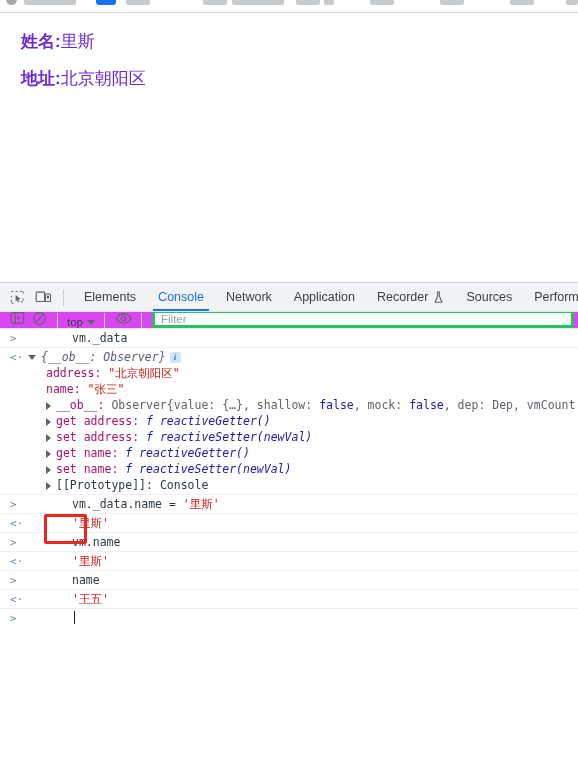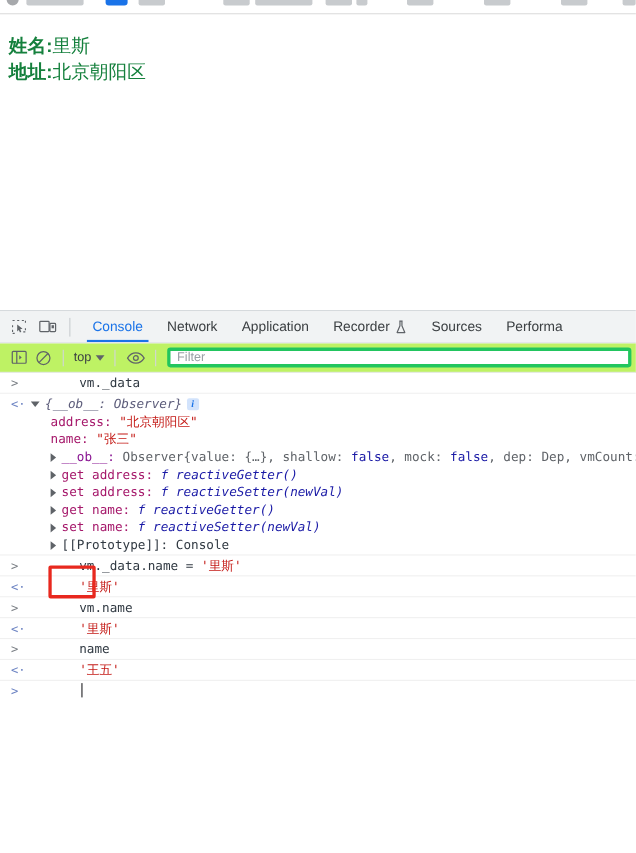--- a/index.html
+++ b/index.html
@@ -30,25 +30,25 @@
   .bm.circle { border-radius: 50%; width: 11px; background: #5f6368; }
 
   
   #page-viewport {
     position: absolute; left: 0; top: 14px;
     width: 578px; height: 268px;
     background: #ffffff;
     overflow: hidden;
   }
   .page-line {
-    margin: 0;
+    margin: 13px;
     padding: 0 0 0 8px;
     font-size: 17px;
     line-height: 24px;
-    color: #15803d;
+    color: #6d28d9;
     white-space: nowrap;
   }
   .page-line:first-of-type { margin-top: 16px; }
   .page-line b { font-weight: bold; }
 
   
   #devtools {
     position: absolute; left: 0; top: 282px;
     width: 578px; height: 493px;
     background: #ffffff;
@@ -97,25 +97,25 @@
   .dt-tab.active::after {
     content: "";
     position: absolute;
     left: 6px; right: 6px; bottom: 0;
     height: 2px;
     background: #1a73e8;
   }
 
   
   #console-toolbar {
-    height: 27px;
-    background: #bef264;
+    height: 17px;
+    background: #d946ef;
     border-bottom: 1px solid #e6e8ea;
     display: flex;
-    align-items: center;
+    align-items: flex-end;
     padding-left: 6px;
   }
   .ct-sep {
     width: 1px; height: 15px; background: #d2d5d9; margin: 0 7px;
     flex: 0 0 auto;
   }
   .ct-btn {
     width: 22px; height: 20px;
     display: flex; align-items: center; justify-content: center;
     flex: 0 0 auto;
@@ -288,20 +288,23 @@
     </div>
     <div class="dt-icon-btn">
       <svg width="17" height="15" viewBox="0 0 18 16">
         <rect x="1.2" y="2.2" width="9" height="10" rx="0.8" stroke="#5f6368" stroke-width="1.2" fill="none"></rect>
         <rect x="11" y="4.2" width="5.5" height="8" rx="0.8" stroke="#5f6368" stroke-width="1.2" fill="none"></rect>
         <rect x="12.6" y="6" width="2.3" height="3" fill="#5f6368"></rect>
       </svg>
     </div>
     <div class="tabbar-sep"></div>
 
+    <div class="dt-tab">
+      <span>Elements</span>
+    </div>
     <div class="dt-tab active">
       <span>Console</span>
     </div>
     <div class="dt-tab">
       <span>Network</span>
     </div>
     <div class="dt-tab">
       <span>Application</span>
     </div>
     <div class="dt-tab">

